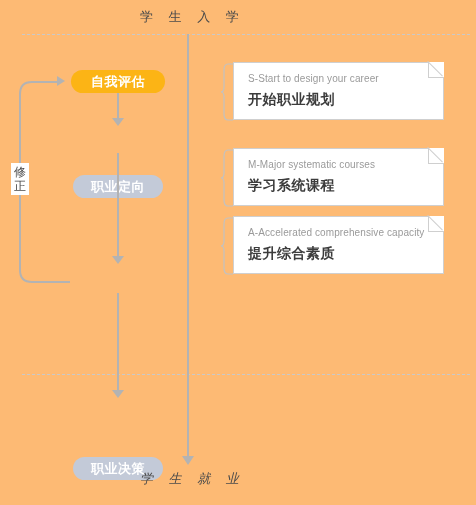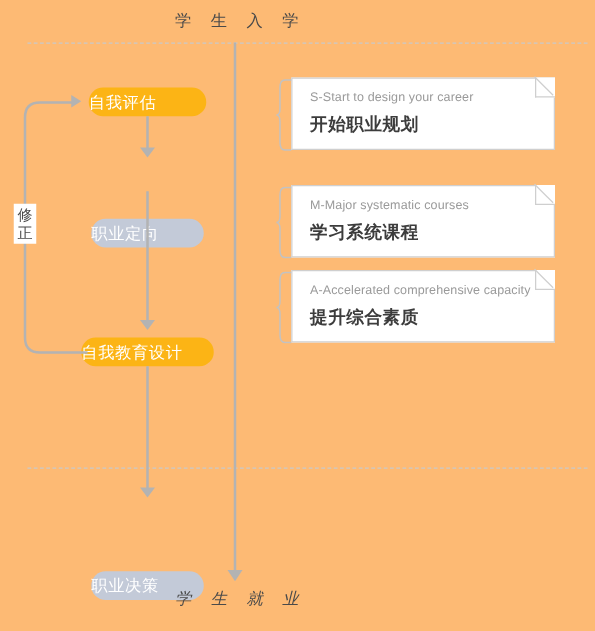--- a/index.html
+++ b/index.html
@@ -59,23 +59,24 @@
     border-right: 6px solid transparent;
     border-top: 9px solid #b3b3b3;
   }
 
   
   .node {
     position: absolute;
     height: 23px;
     line-height: 23px;
     border-radius: 12px;
+    text-align: center;
     color: #ffffff;
     font-size: 13px;
-    font-weight: 400;
+    font-weight: 700;
     letter-spacing: 0.5px;
     white-space: nowrap;
   }
   .node.orange { background: #fcb415; }
   .node.gray   { background: #c3cad8; margin-top: 45px; }
 
   #node-self-assess { left: 71px;  top: 70px;  width: 94px; }
   #node-orientation { left: 73px;  top: 130px; width: 90px; }
   #node-edu-design  { left: 65px;  top: 270px; width: 106px; }
   #node-decision    { left: 73px;  top: 412px; width: 90px; }
@@ -215,21 +216,20 @@
   <div class="node orange" id="node-self-assess">自我评估</div>
 
   <div class="vline" id="vline-1"></div>
   <div class="vtip" id="vtip-1"></div>
 
   <div class="node gray" id="node-orientation">职业定向</div>
 
   <div class="vline" id="vline-2"></div>
   <div class="vtip" id="vtip-2"></div>
 
-  <div class="node orange" id="node-edu-design">自我教育设计</div>
 
   <div class="vline" id="vline-3"></div>
   <div class="vtip" id="vtip-3"></div>
 
   <div class="node gray" id="node-decision">职业决策</div>
 
   <svg id="loop-path" viewBox="0 0 56 214">
     <path d="M 52 212 L 14 212 Q 2 212 2 200 L 2 24 Q 2 12 14 12 L 40 12" fill="none" stroke="#b3b3b3" stroke-width="2"></path>
   </svg>
   <div id="loop-arrow"></div>

